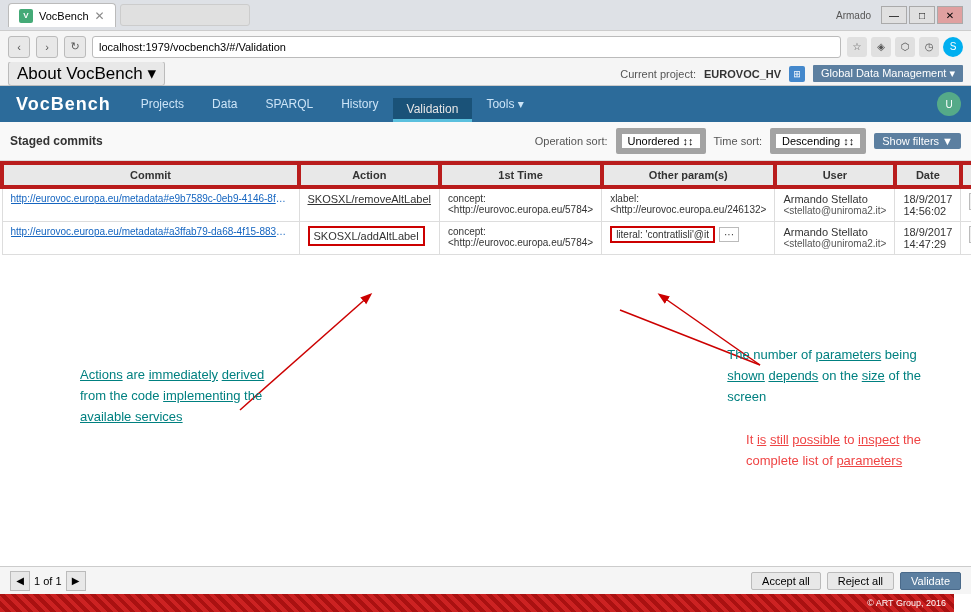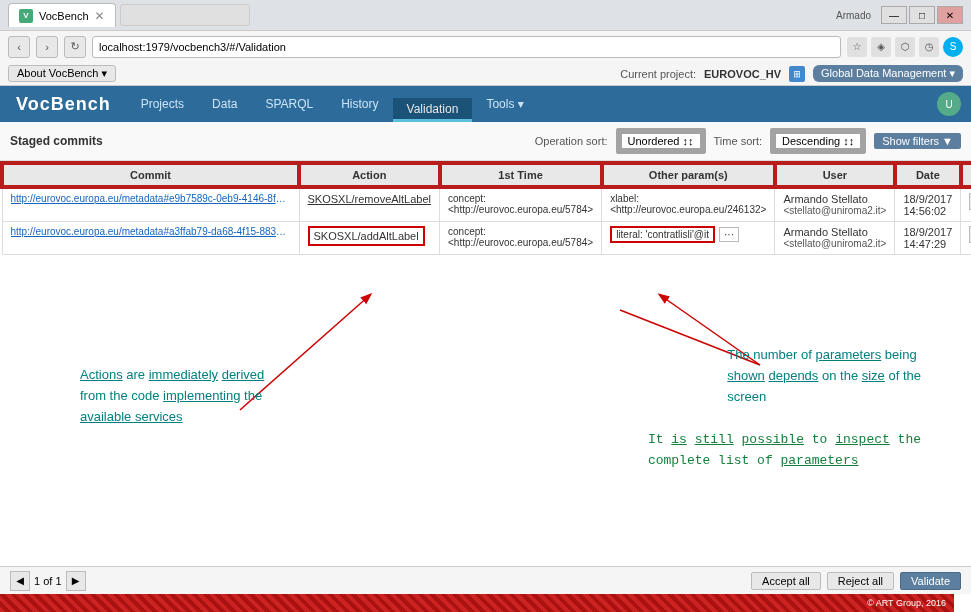--- a/index.html
+++ b/index.html
@@ -13,26 +13,26 @@
     .nav-btn { width: 22px; height: 22px; border: 1px solid #bbb; border-radius: 3px; background: #e8e8e8; display: flex; align-items: center; justify-content: center; font-size: 11px; color: #555; cursor: pointer; }
     .address-input { flex: 1; height: 22px; border: 1px solid #bbb; border-radius: 3px; padding: 0 6px; font-size: 11px; background: white; }
     .address-icons { display: flex; gap: 4px; }
     .addr-icon { width: 20px; height: 20px; border-radius: 3px; background: #e0e0e0; display: flex; align-items: center; justify-content: center; font-size: 10px; color: #555; }
     .skype-icon { background: #00aff0; color: white; border-radius: 50%; }
     .win-btn { width: 26px; height: 18px; border: 1px solid #aaa; background: #e0e0e0; font-size: 10px; display: flex; align-items: center; justify-content: center; cursor: pointer; }
 
     
     .app-menu-bar { background: #f5f5f5; border-bottom: 1px solid #ccc; padding: 3px 8px; display: flex; align-items: center; justify-content: space-between; height: 24px; }
     .app-menu-left { display: flex; gap: 4px; align-items: center; }
-    .about-btn { font-size: 11px; background: #e8e8e8; border: 1px solid #bbb; padding: 1px 8px; border-radius: 3px; cursor: pointer; }
+    .about-btn { font-size: 17px; background: #e8e8e8; border: 1px solid #bbb; padding: 1px 8px; border-radius: 3px; cursor: pointer; }
     .project-info { display: flex; align-items: center; gap: 8px; font-size: 11px; color: #333; }
     .project-label { color: #555; }
     .project-name { font-weight: bold; color: #333; }
     .project-icon { width: 16px; height: 16px; background: #4488cc; color: white; font-size: 9px; display: flex; align-items: center; justify-content: center; border-radius: 2px; }
-    .gdm-btn { font-size: 11px; background: #5c7fa0; color: white; border: none; padding: 2px 8px; border-radius: 6px; cursor: pointer; }
+    .gdm-btn { font-size: 11px; background: #5c7fa0; color: white; border: none; padding: 2px 8px; border-radius: 1px; cursor: pointer; }
 
     
     .main-nav { background: #2c6b9a; display: flex; align-items: stretch; height: 36px; }
     .nav-brand { color: white; font-size: 18px; font-weight: bold; padding: 0 16px; display: flex; align-items: center; letter-spacing: 1px; }
     .nav-items { display: flex; align-items: stretch; }
     .nav-item { color: #cce4f7; font-size: 12px; padding: 0 14px; display: flex; align-items: center; cursor: pointer; text-decoration: none; }
     .nav-item.active { background: #1a5278; color: #e5e5e5; border-bottom: 3px solid #5bc0de; margin-top: 12px; }
     .nav-user-icon { margin-left: auto; display: flex; align-items: center; padding: 0 10px; }
     .user-avatar { width: 24px; height: 24px; background: #5a8; border-radius: 50%; color: white; font-size: 10px; display: flex; align-items: center; justify-content: center; }
 
@@ -279,21 +279,21 @@
             <span style="text-decoration:underline;">shown</span>
             <span> </span>
             <span style="text-decoration:underline;">depends</span>
             on the
             <span style="text-decoration:underline;">size</span>
             of the
           </div>
           <div>screen</div>
         </div>
 
-        <div style="position:absolute;right:50px;top:175px;color:#15803d;font-size:13px;line-height:1.6;font-family:Liberation Mono, monospace;">
+        <div style="position:absolute;right:50px;top:175px;color:#ef4444;font-size:13px;line-height:1.6;">
           <div>
             It
             <span style="text-decoration:underline;">is</span>
             <span> </span>
             <span style="text-decoration:underline;">still</span>
             <span> </span>
             <span style="text-decoration:underline;">possible</span>
             to
             <span style="text-decoration:underline;">inspect</span>
             the

